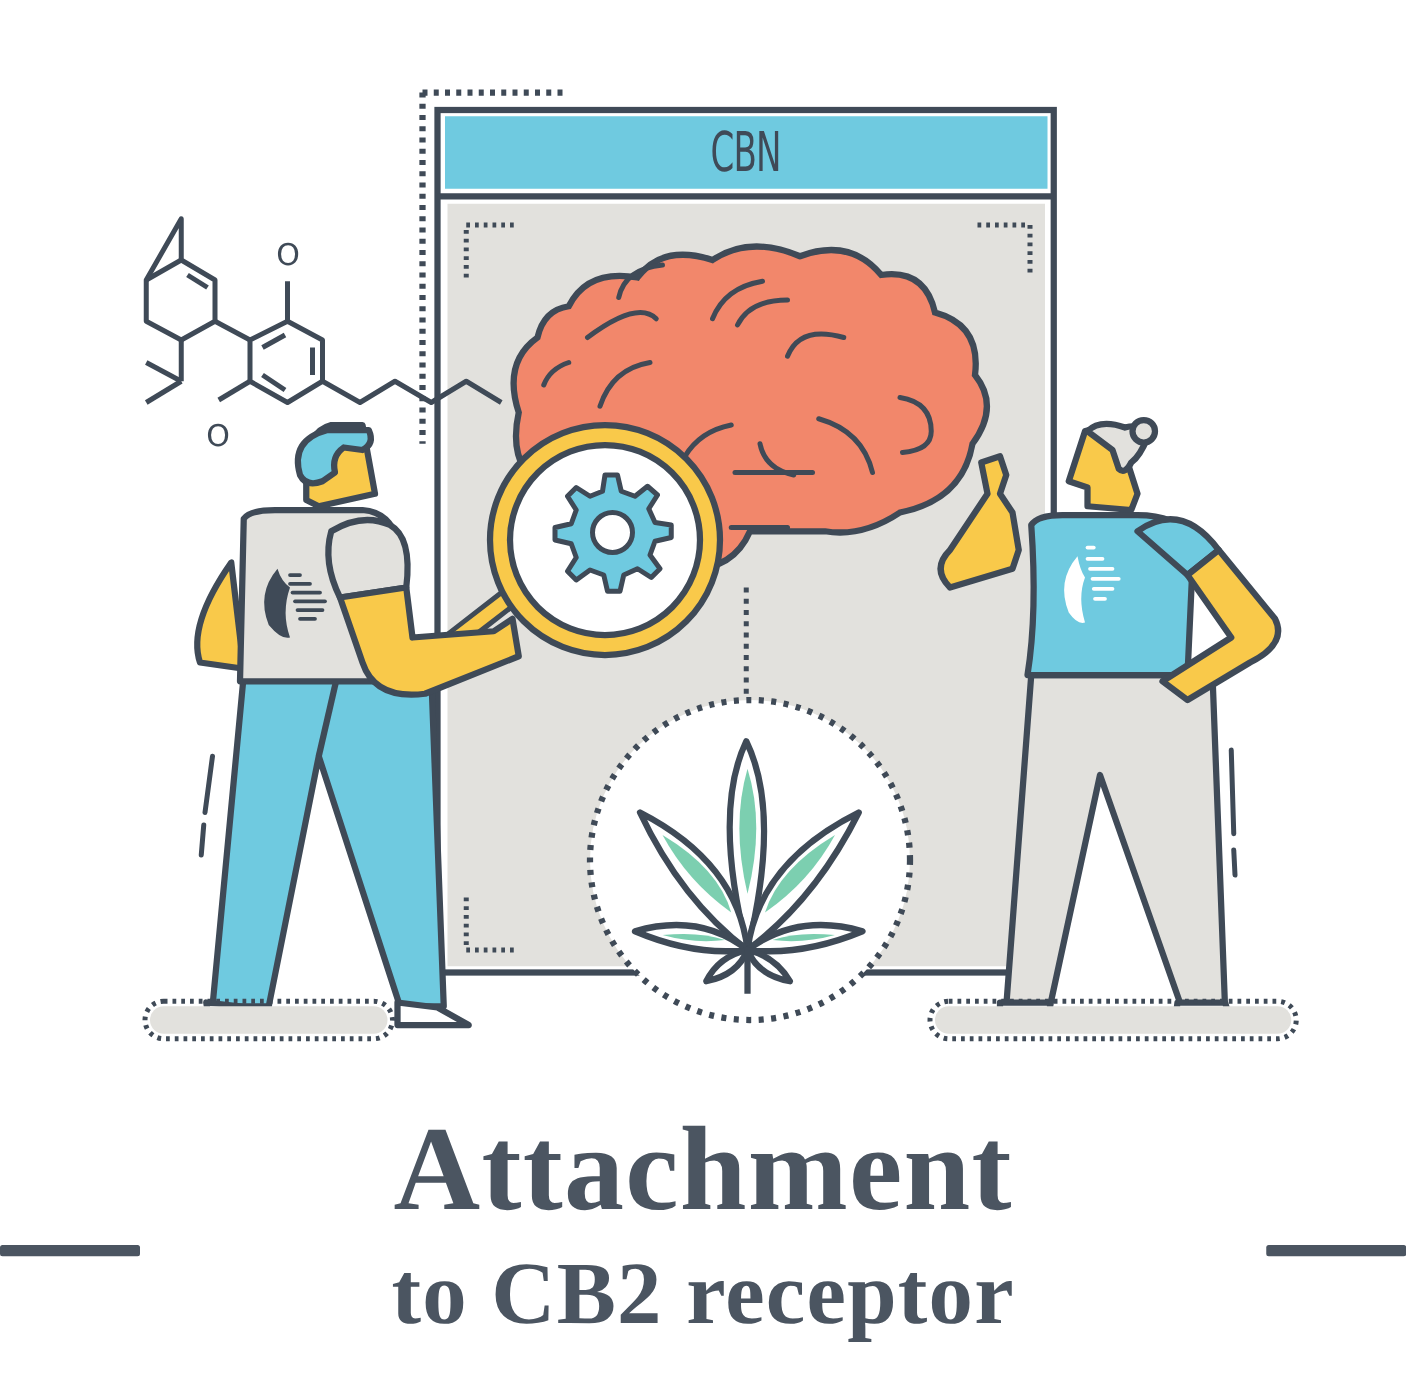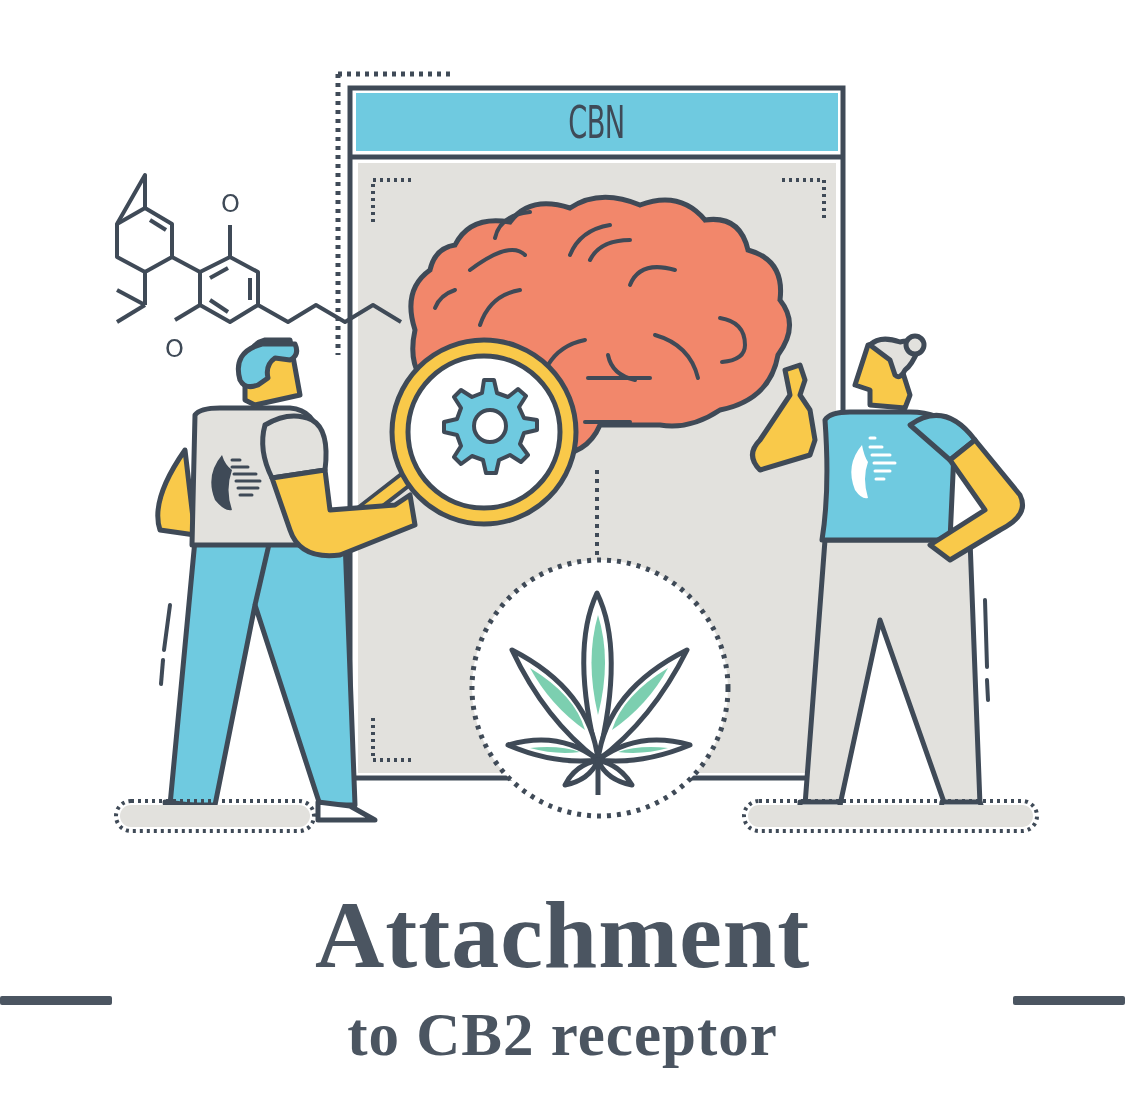--- a/index.html
+++ b/index.html
@@ -9,21 +9,21 @@
       position: absolute; left: 355px; top: 93px; width: 483px; height: 58px;
       display: flex; align-items: center; justify-content: center;
       font-family: "DejaVu Sans", sans-serif; font-size: 44px; color: #3f4a57;
       letter-spacing: -1px; transform: scaleX(0.62); transform-origin: center;
     }
     .headline {
       position: absolute; left: 0; top: 880px; width: 1125px; text-align: center;
       font-family: "Liberation Serif", "DejaVu Serif", serif; font-weight: bold; color: #4b5561;
     }
     .headline .line1 { position: absolute; top: 0; left: 0; width: 1125px; font-size: 96px; line-height: 110px; letter-spacing: 1px; }
-    .headline .line2 { position: absolute; top: 100px; left: 0; width: 1125px; font-size: 61px; line-height: 110px; letter-spacing: 1px; }
+    .headline .line2 { position: absolute; top: 100px; left: 0; width: 1125px; font-size: 71px; line-height: 110px; letter-spacing: 1px; }
     .rule { position: absolute; height: 9px; background: #4b5561; border-radius: 2px; }
     .mol-label { font-family: "DejaVu Sans", sans-serif; font-size: 24px; fill: #3f4a57; }
   </style>
 </head>
 <body>
 
 <div class="canvas">
 
   <svg class="illus" viewBox="0 0 1125 880" xmlns="http://www.w3.org/2000/svg">
 

